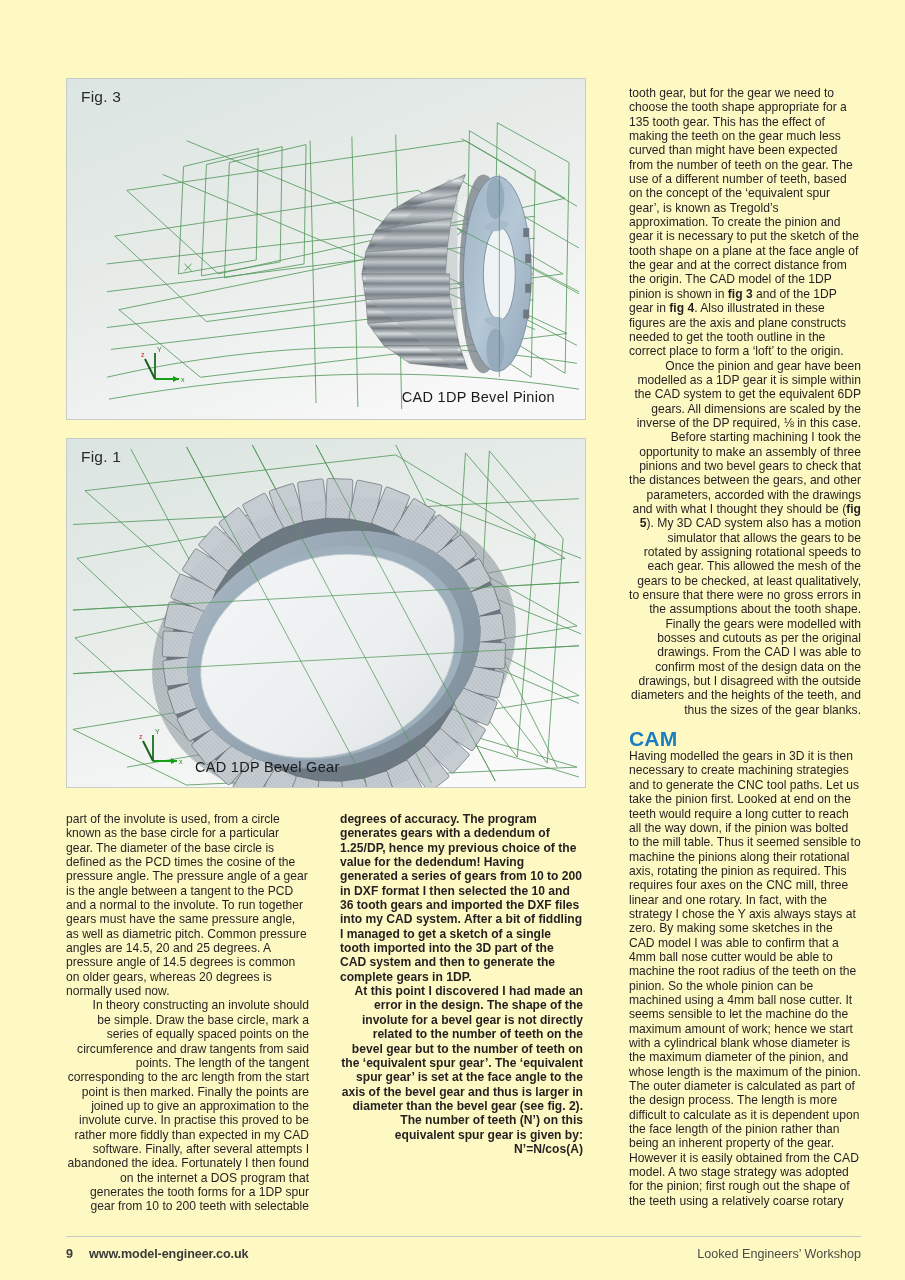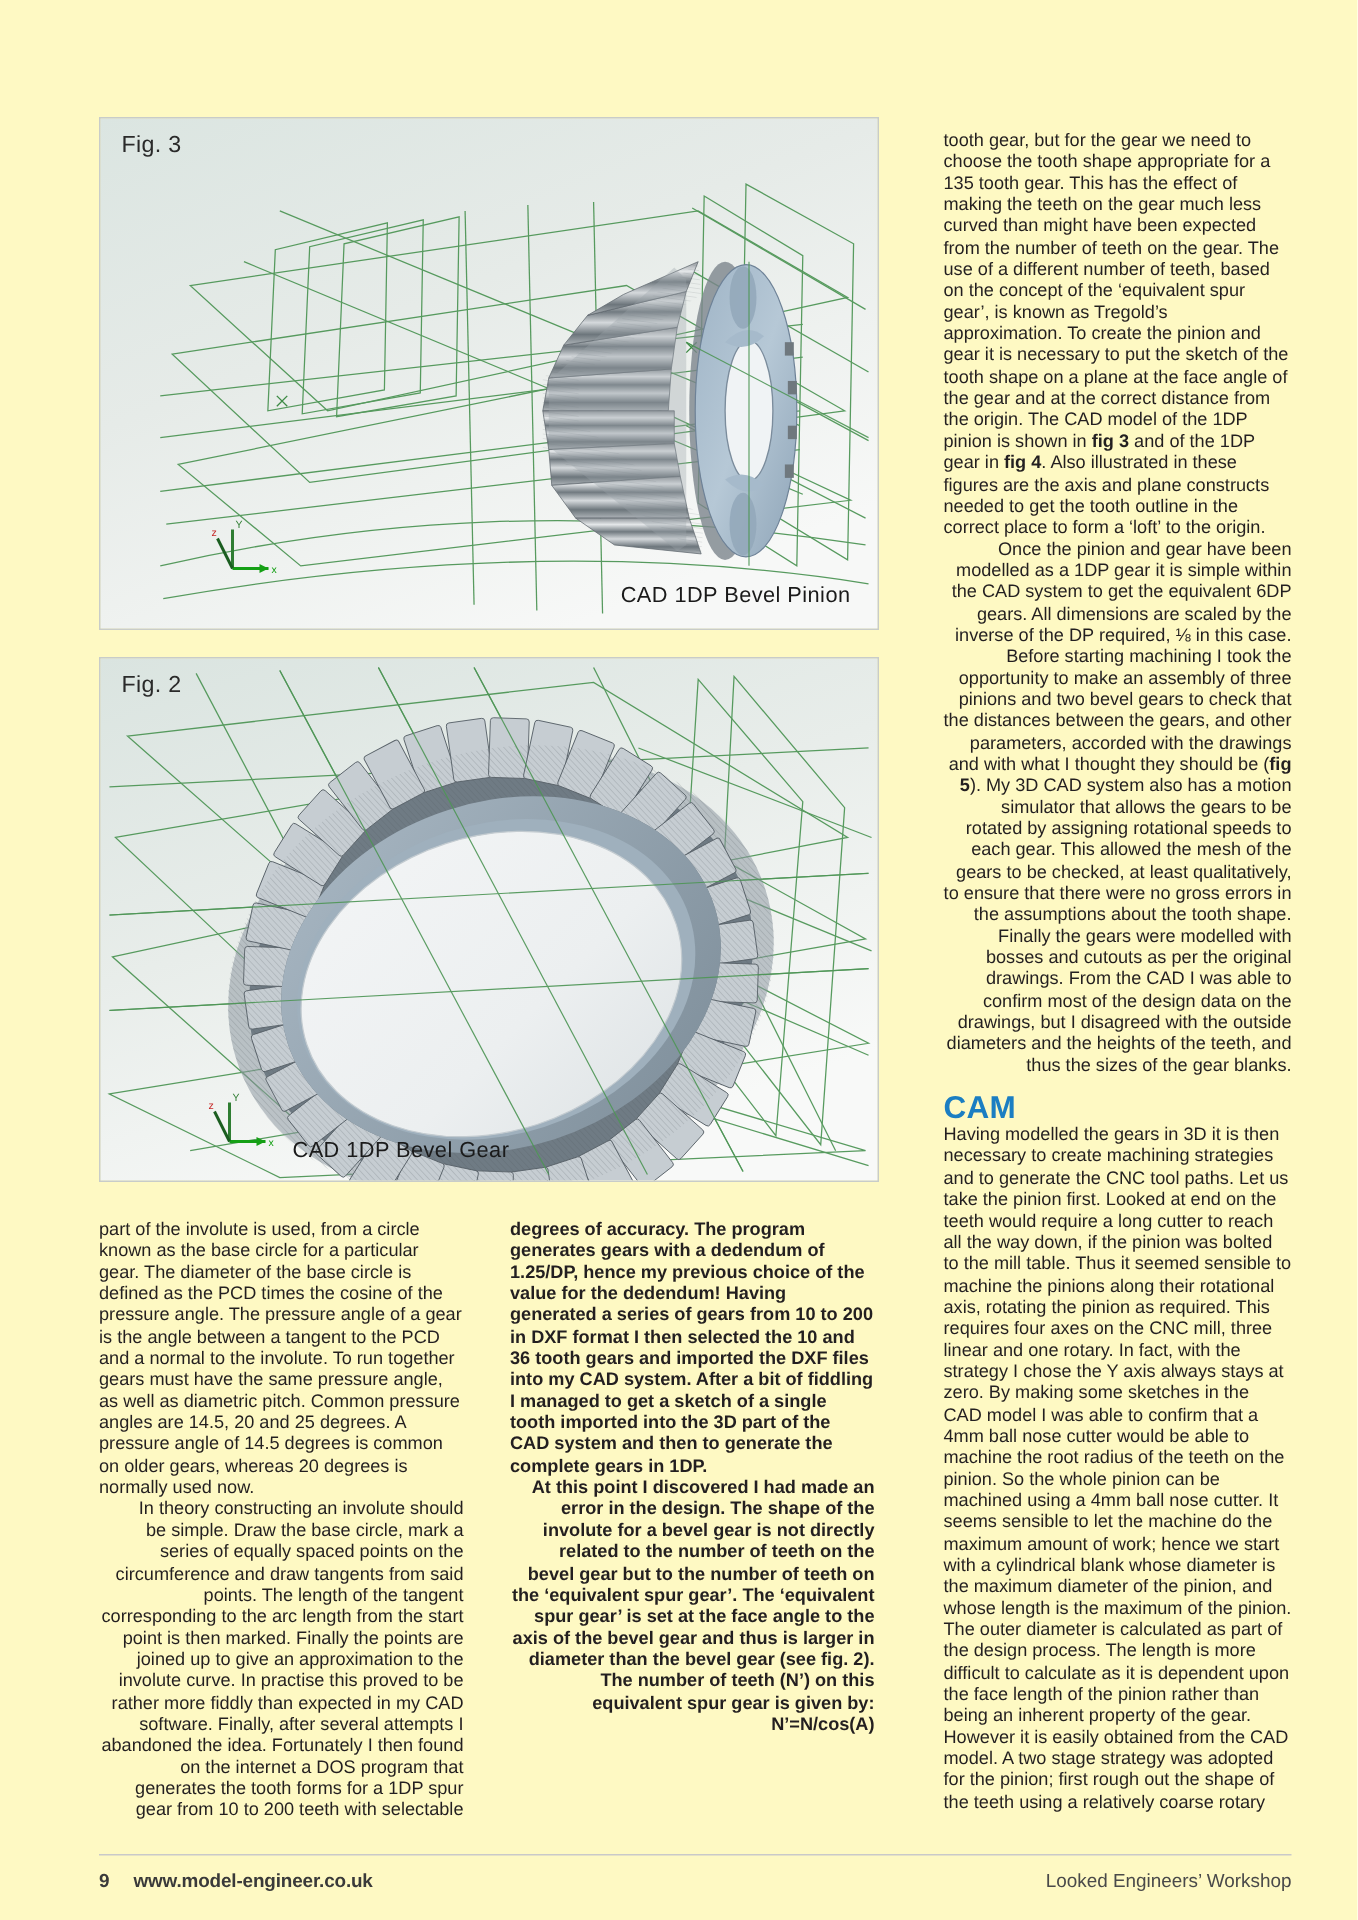--- a/index.html
+++ b/index.html
@@ -44,21 +44,21 @@
     z-index: 12;
   }
   .fig-caption {
     position: absolute;
     font-size: 14.5px;
     color: #1a1a1a;
     letter-spacing: .3px;
     z-index: 12;
     white-space: nowrap;
   }
-  #fig3 .fig-caption { right: 18px; bottom: 14px; }
+  #fig3 .fig-caption { right: 30px; bottom: 14px; }
   #fig4 .fig-caption { left: 128px; bottom: 12px; }
 
   .fig-svg { position: absolute; left: 0; top: 0; width: 100%; height: 100%; }
 
   
   .triad { position: absolute; z-index: 12; }
   #fig3 .triad { left: 74px; bottom: 30px; width: 46px; height: 44px; }
   #fig4 .triad { left: 72px; bottom: 16px; width: 46px; height: 44px; }
 
   
@@ -438,21 +438,21 @@
         <line x1="14" y1="34" x2="14" y2="8" stroke="#2e7d32" stroke-width="2"></line>
         <line x1="14" y1="34" x2="38" y2="34" stroke="#15a015" stroke-width="2"></line>
         <line x1="14" y1="34" x2="4" y2="14" stroke="#1b5e20" stroke-width="2"></line>
         <polygon points="38,34 32,31 32,37" fill="#15a015"></polygon>
         <text x="16" y="7" font-size="7" fill="#2e7d32" font-family="Liberation Sans, sans-serif">Y</text>
         <text x="40" y="37" font-size="7" fill="#15a015" font-family="Liberation Sans, sans-serif">x</text>
         <text x="0" y="12" font-size="7" fill="#c62828" font-family="Liberation Sans, sans-serif">z</text>
       </svg>
     </div>
 
-    <div class="fig-label">Fig. 2</div>
+    <div class="fig-label">Fig. 1</div>
     <div class="fig-caption">CAD 1DP Bevel Gear</div>
   </div>
 
   <div class="col" id="col-right">
     <p>tooth gear, but for the gear we need to choose the tooth shape appropriate for a 135 tooth gear. This has the effect of making the teeth on the gear much less curved than might have been expected from the number of teeth on the gear. The use of a different number of teeth, based on the concept of the ‘equivalent spur gear’, is known as Tregold’s approximation. To create the pinion and gear it is necessary to put the sketch of the tooth shape on a plane at the face angle of the gear and at the correct distance from the origin. The CAD model of the 1DP pinion is shown in <b>fig 3</b> and of the 1DP gear in <b>fig 4</b>. Also illustrated in these figures are the axis and plane constructs needed to get the tooth outline in the correct place to form a ‘loft’ to the origin.</p>
     <p>Once the pinion and gear have been modelled as a 1DP gear it is simple within the CAD system to get the equivalent 6DP gears. All dimensions are scaled by the inverse of the DP required, ⅛ in this case. Before starting machining I took the opportunity to make an assembly of three pinions and two bevel gears to check that the distances between the gears, and other parameters, accorded with the drawings and with what I thought they should be (<b>fig 5</b>). My 3D CAD system also has a motion simulator that allows the gears to be rotated by assigning rotational speeds to each gear. This allowed the mesh of the gears to be checked, at least qualitatively, to ensure that there were no gross errors in the assumptions about the tooth shape.</p>
     <p>Finally the gears were modelled with bosses and cutouts as per the original drawings. From the CAD I was able to confirm most of the design data on the drawings, but I disagreed with the outside diameters and the heights of the teeth, and thus the sizes of the gear blanks.</p>
     <div class="section-head">CAM</div>
     <p class="noindent">Having modelled the gears in 3D it is then necessary to create machining strategies and to generate the CNC tool paths. Let us take the pinion first. Looked at end on the teeth would require a long cutter to reach all the way down, if the pinion was bolted to the mill table. Thus it seemed sensible to machine the pinions along their rotational axis, rotating the pinion as required. This requires four axes on the CNC mill, three linear and one rotary. In fact, with the strategy I chose the Y axis always stays at zero. By making some sketches in the CAD model I was able to confirm that a 4mm ball nose cutter would be able to machine the root radius of the teeth on the pinion. So the whole pinion can be machined using a 4mm ball nose cutter. It seems sensible to let the machine do the maximum amount of work; hence we start with a cylindrical blank whose diameter is the maximum diameter of the pinion, and whose length is the maximum of the pinion. The outer diameter is calculated as part of the design process. The length is more difficult to calculate as it is dependent upon the face length of the pinion rather than being an inherent property of the gear. However it is easily obtained from the CAD model. A two stage strategy was adopted for the pinion; first rough out the shape of the teeth using a relatively coarse rotary</p>
   </div>

